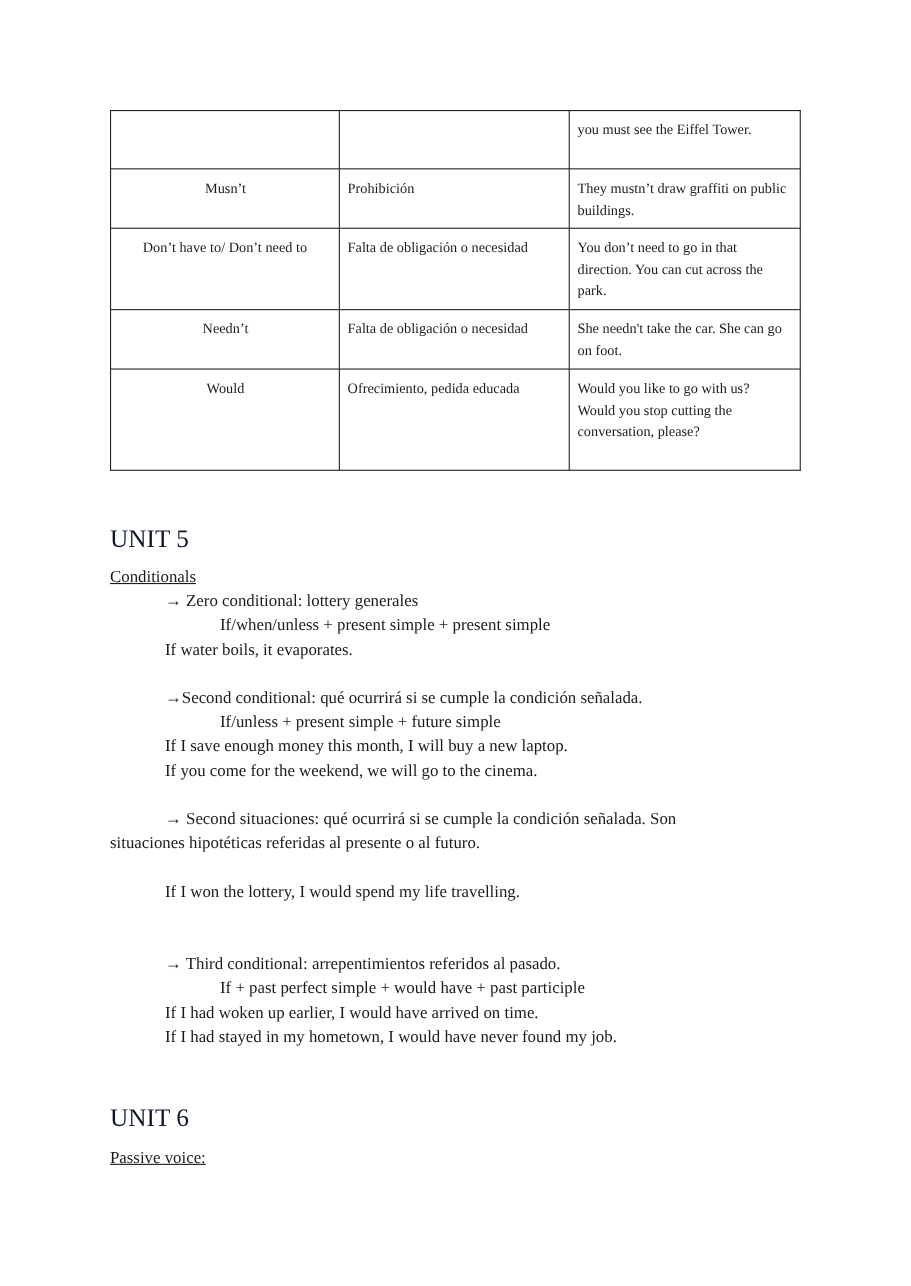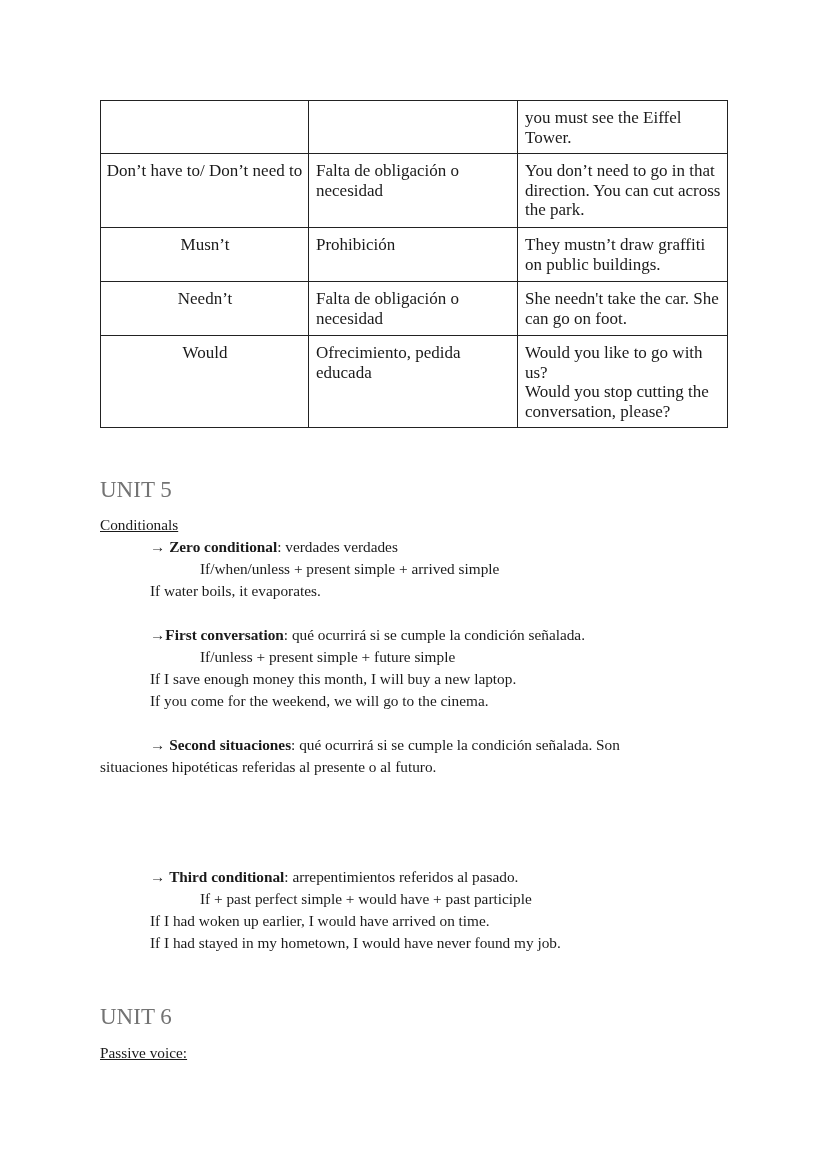--- a/index.html
+++ b/index.html
@@ -27,86 +27,86 @@
       top: 100px;
       width: 627px;
       border-collapse: collapse;
       table-layout: fixed;
     }
     table.modal-table td {
       border: 1.5px solid #222;
       vertical-align: top;
       padding: 7px 6px 0 7px;
       line-height: 19.5px;
-      font-size: 17px;
+      font-size: 13px;
     }
     table.modal-table col.c1 { width: 208px; }
     table.modal-table col.c2 { width: 209px; }
     table.modal-table col.c3 { width: 210px; }
     td.verb { text-align: center; }
     .ex-line { display: block; }
 
     .unit-title {
       position: absolute;
       left: 100px;
       font-size: 23px;
       line-height: 28px;
       margin: 0;
       font-weight: normal;
-      color: #737373;
+      color: #0f172a;
     }
     .section-heading {
       position: absolute;
       left: 100px;
       text-decoration: underline;
       margin: 0;
       line-height: 20px;
     }
     .line {
       position: absolute;
       white-space: nowrap;
       line-height: 20px;
     }
     .ind1 { left: 150px; }
     .ind2 { left: 200px; }
     .ind0 { left: 100px; }
     .u { }
-    b { font-weight: bold; }
+    b { font-weight: normal; }
   </style>
 </head>
 <body>
 
 <div class="page">
 
   <table class="modal-table">
     <colgroup>
         <col class="c1">
         <col class="c2">
         <col class="c3">
       </colgroup>
     <tbody>
         <tr style="height:53px">
       <td class="verb"></td>
       <td></td>
       <td>
             <span class="ex-line">you must see the Eiffel Tower.</span>
           </td>
     </tr>
+    <tr style="height:54px">
+      <td class="verb">Musn’t</td>
+      <td>Prohibición</td>
+      <td>
+            <span class="ex-line">They mustn’t draw graffiti on public buildings.</span>
+          </td>
+    </tr>
     <tr style="height:74px">
       <td class="verb" style="padding-left:3px;padding-right:3px;white-space:nowrap">Don’t have to/ Don’t need to</td>
       <td>Falta de obligación o necesidad</td>
       <td>
             <span class="ex-line">You don’t need to go in that direction. You can cut across the park.</span>
-          </td>
-    </tr>
-    <tr style="height:54px">
-      <td class="verb">Musn’t</td>
-      <td>Prohibición</td>
-      <td>
-            <span class="ex-line">They mustn’t draw graffiti on public buildings.</span>
           </td>
     </tr>
     <tr style="height:54px">
       <td class="verb">Needn’t</td>
       <td>Falta de obligación o necesidad</td>
       <td>
             <span class="ex-line">She needn't take the car. She can go on foot.</span>
           </td>
     </tr>
     <tr style="height:92px">
@@ -116,31 +116,32 @@
         <span class="ex-line">Would you like to go with us?</span>
         <span class="ex-line">Would you stop cutting the conversation, please?</span>
       </td>
     </tr>
   </tbody>
     </table>
 
   <h2 class="unit-title" style="top:476px">UNIT 5</h2>
   <div class="section-heading" style="top:515px">Conditionals</div>
 
-  <div class="line ind1" style="top:537px"><span>→ </span><b>Zero conditional</b><span>: verdades verdades</span></div>
-  <div class="line ind2" style="top:559px"><span class="u">If/when/unless + present simple</span><span> + </span><span class="u">arrived simple</span></div>
+  <div class="line ind1" style="top:537px"><span>→ </span><b>Zero conditional</b><span>: lottery generales</span></div>
+  <div class="line ind2" style="top:559px"><span class="u">If/when/unless + present simple</span><span> + </span><span class="u">present simple</span></div>
   <div class="line ind1" style="top:581px">If water boils, it evaporates.</div>
 
-  <div class="line ind1" style="top:625px"><span>→</span><b>First conversation</b><span>: qué ocurrirá si se cumple la condición señalada.</span></div>
+  <div class="line ind1" style="top:625px"><span>→</span><b>Second conditional</b><span>: qué ocurrirá si se cumple la condición señalada.</span></div>
   <div class="line ind2" style="top:647px"><span class="u">If/unless + present simple</span><span> + </span><span class="u">future simple</span></div>
   <div class="line ind1" style="top:669px">If I save enough money this month, I will buy a new laptop.</div>
   <div class="line ind1" style="top:691px">If you come for the weekend, we will go to the cinema.</div>
 
   <div class="line ind1" style="top:735px"><span>→ </span><b>Second situaciones</b><span>: qué ocurrirá si se cumple la condición señalada. Son</span></div>
   <div class="line ind0" style="top:757px">situaciones hipotéticas referidas al presente o al futuro.</div>
+  <div class="line ind1" style="top:801px">If I won the lottery, I would spend my life travelling.</div>
 
   <div class="line ind1" style="top:867px"><span>→ </span><b>Third conditional</b><span>: arrepentimientos referidos al pasado.</span></div>
   <div class="line ind2" style="top:889px"><span class="u">If + past perfect simple</span><span> + </span><span class="u">would have + past participle</span></div>
   <div class="line ind1" style="top:911px">If I had woken up earlier, I would have arrived on time.</div>
   <div class="line ind1" style="top:933px">If I had stayed in my hometown, I would have never found my job.</div>
 
   <h2 class="unit-title" style="top:1003px">UNIT 6</h2>
   <div class="section-heading" style="top:1043px">Passive voice:</div>
 
 </div>

